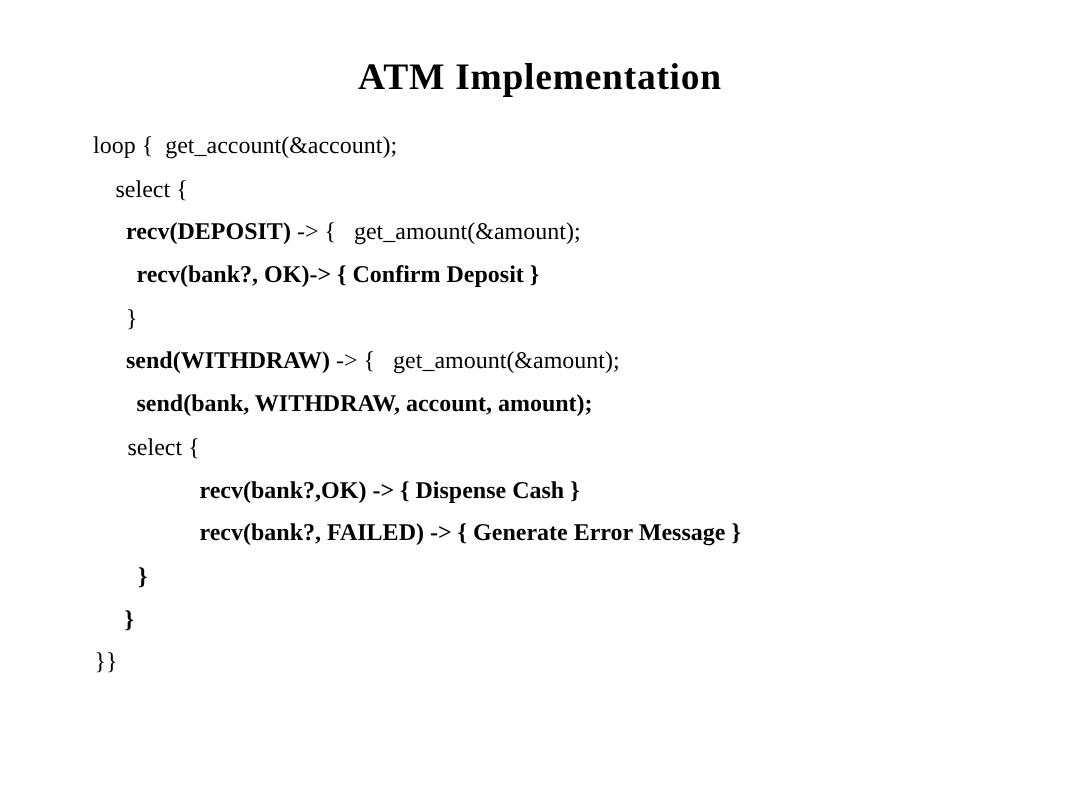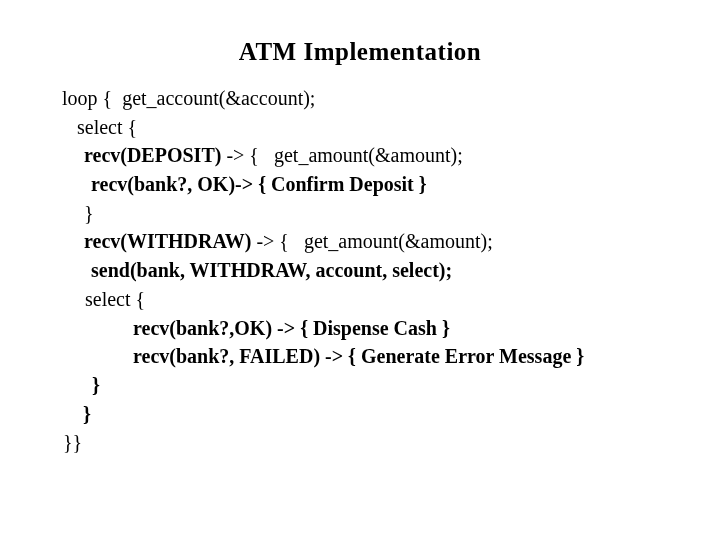--- a/index.html
+++ b/index.html
@@ -29,43 +29,43 @@
     text-align: center;
     font-size: 25px;
     font-weight: bold;
     letter-spacing: 0.5px;
   }
   .code-block {
     position: absolute;
     left: 62px;
     top: 84px;
     right: 10px;
-    font-size: 20px;
+    font-size: 16px;
   }
   .code-line {
     white-space: pre;
     height: 28.7px;
     line-height: 28.7px;
   }
   .seg { font-weight: normal; }
   .seg.bold { font-weight: bold; text-align: center; }
 </style>
 </head>
 <body>
 
 <div class="slide">
   <h1 class="slide-title">ATM Implementation</h1>
   <div class="code-block">
       <div class="code-line" style="padding-left: 0px;"><span class="seg">loop {  get_account(&amp;account);</span></div>
       <div class="code-line" style="padding-left: 15px;"><span class="seg">select {</span></div>
       <div class="code-line" style="padding-left: 22px;"><span class="seg bold">recv(DEPOSIT)</span><span class="seg"> -&gt; {   get_amount(&amp;amount);</span></div>
       <div class="code-line" style="padding-left: 29px;"><span class="seg bold">recv(bank?, OK)-&gt; { Confirm Deposit }</span></div>
       <div class="code-line" style="padding-left: 22px;"><span class="seg">}</span></div>
-      <div class="code-line" style="padding-left: 22px;"><span class="seg bold">recv(WITHDRAW)</span><span class="seg"> -&gt; {   get_amount(&amp;amount);</span></div>
-      <div class="code-line" style="padding-left: 29px;"><span class="seg bold">send(bank, WITHDRAW, account, select);</span></div>
+      <div class="code-line" style="padding-left: 22px;"><span class="seg bold">send(WITHDRAW)</span><span class="seg"> -&gt; {   get_amount(&amp;amount);</span></div>
+      <div class="code-line" style="padding-left: 29px;"><span class="seg bold">send(bank, WITHDRAW, account, amount);</span></div>
       <div class="code-line" style="padding-left: 23px;"><span class="seg">select {</span></div>
       <div class="code-line" style="padding-left: 71px;"><span class="seg bold">recv(bank?,OK) -&gt; { Dispense Cash }</span></div>
       <div class="code-line" style="padding-left: 71px;"><span class="seg bold">recv(bank?, FAILED) -&gt; { Generate Error Message }</span></div>
       <div class="code-line" style="padding-left: 30px;"><span class="seg bold">}</span></div>
       <div class="code-line" style="padding-left: 21px;"><span class="seg bold">}</span></div>
       <div class="code-line" style="padding-left: 1px;"><span class="seg">}}</span></div>
     </div>
 </div>
 
 </body></html>

